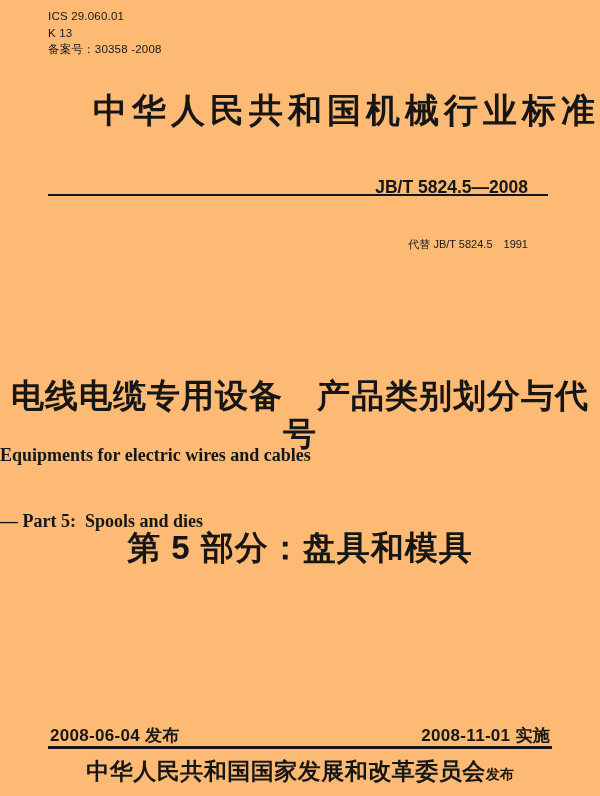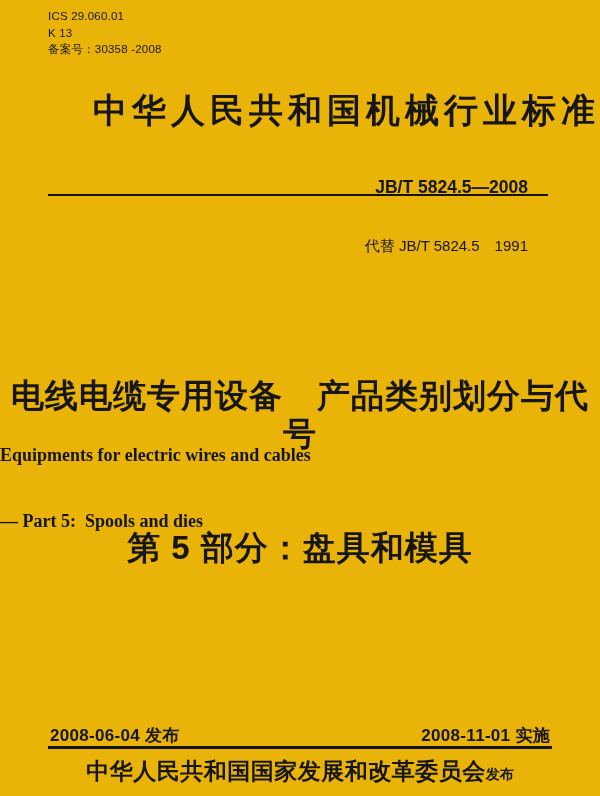--- a/index.html
+++ b/index.html
@@ -1,21 +1,21 @@
 <!DOCTYPE html>
 <html><head>
 <meta charset="utf-8">
 <style>
   html, body { margin: 0; padding: 0; background: #888; }
   .page {
     position: relative;
     width: 600px;
     height: 796px;
     margin: 0 auto;
-    background: #eab308;
+    background: #fdba74;
     color: #161616;
     font-family: "Liberation Sans", sans-serif;
     overflow: hidden;
   }
   .abs { position: absolute; }
 
   
   .meta-block {
     left: 48px; top: 8px;
     font-size: 11.5px;
@@ -49,21 +49,21 @@
   .std-no-block {
     top: 141px; right: 72px;
     text-align: right;
     white-space: pre-wrap;
   }
   .std-no {
     font-size: 17.5px;
     font-weight: 700;
   }
   .std-replaces {
-    font-size: 15px;
+    font-size: 11px;
     margin-top: 3px;
   }
 
   .rule { background: #151515; }
   .rule-top { top: 194px; left: 48px; width: 500px; height: 2px; }
   .rule-bottom { top: 746px; left: 48px; width: 504px; height: 3px; }
 
   
   .cn-title {
     top: 301px; left: 0; right: 0;

